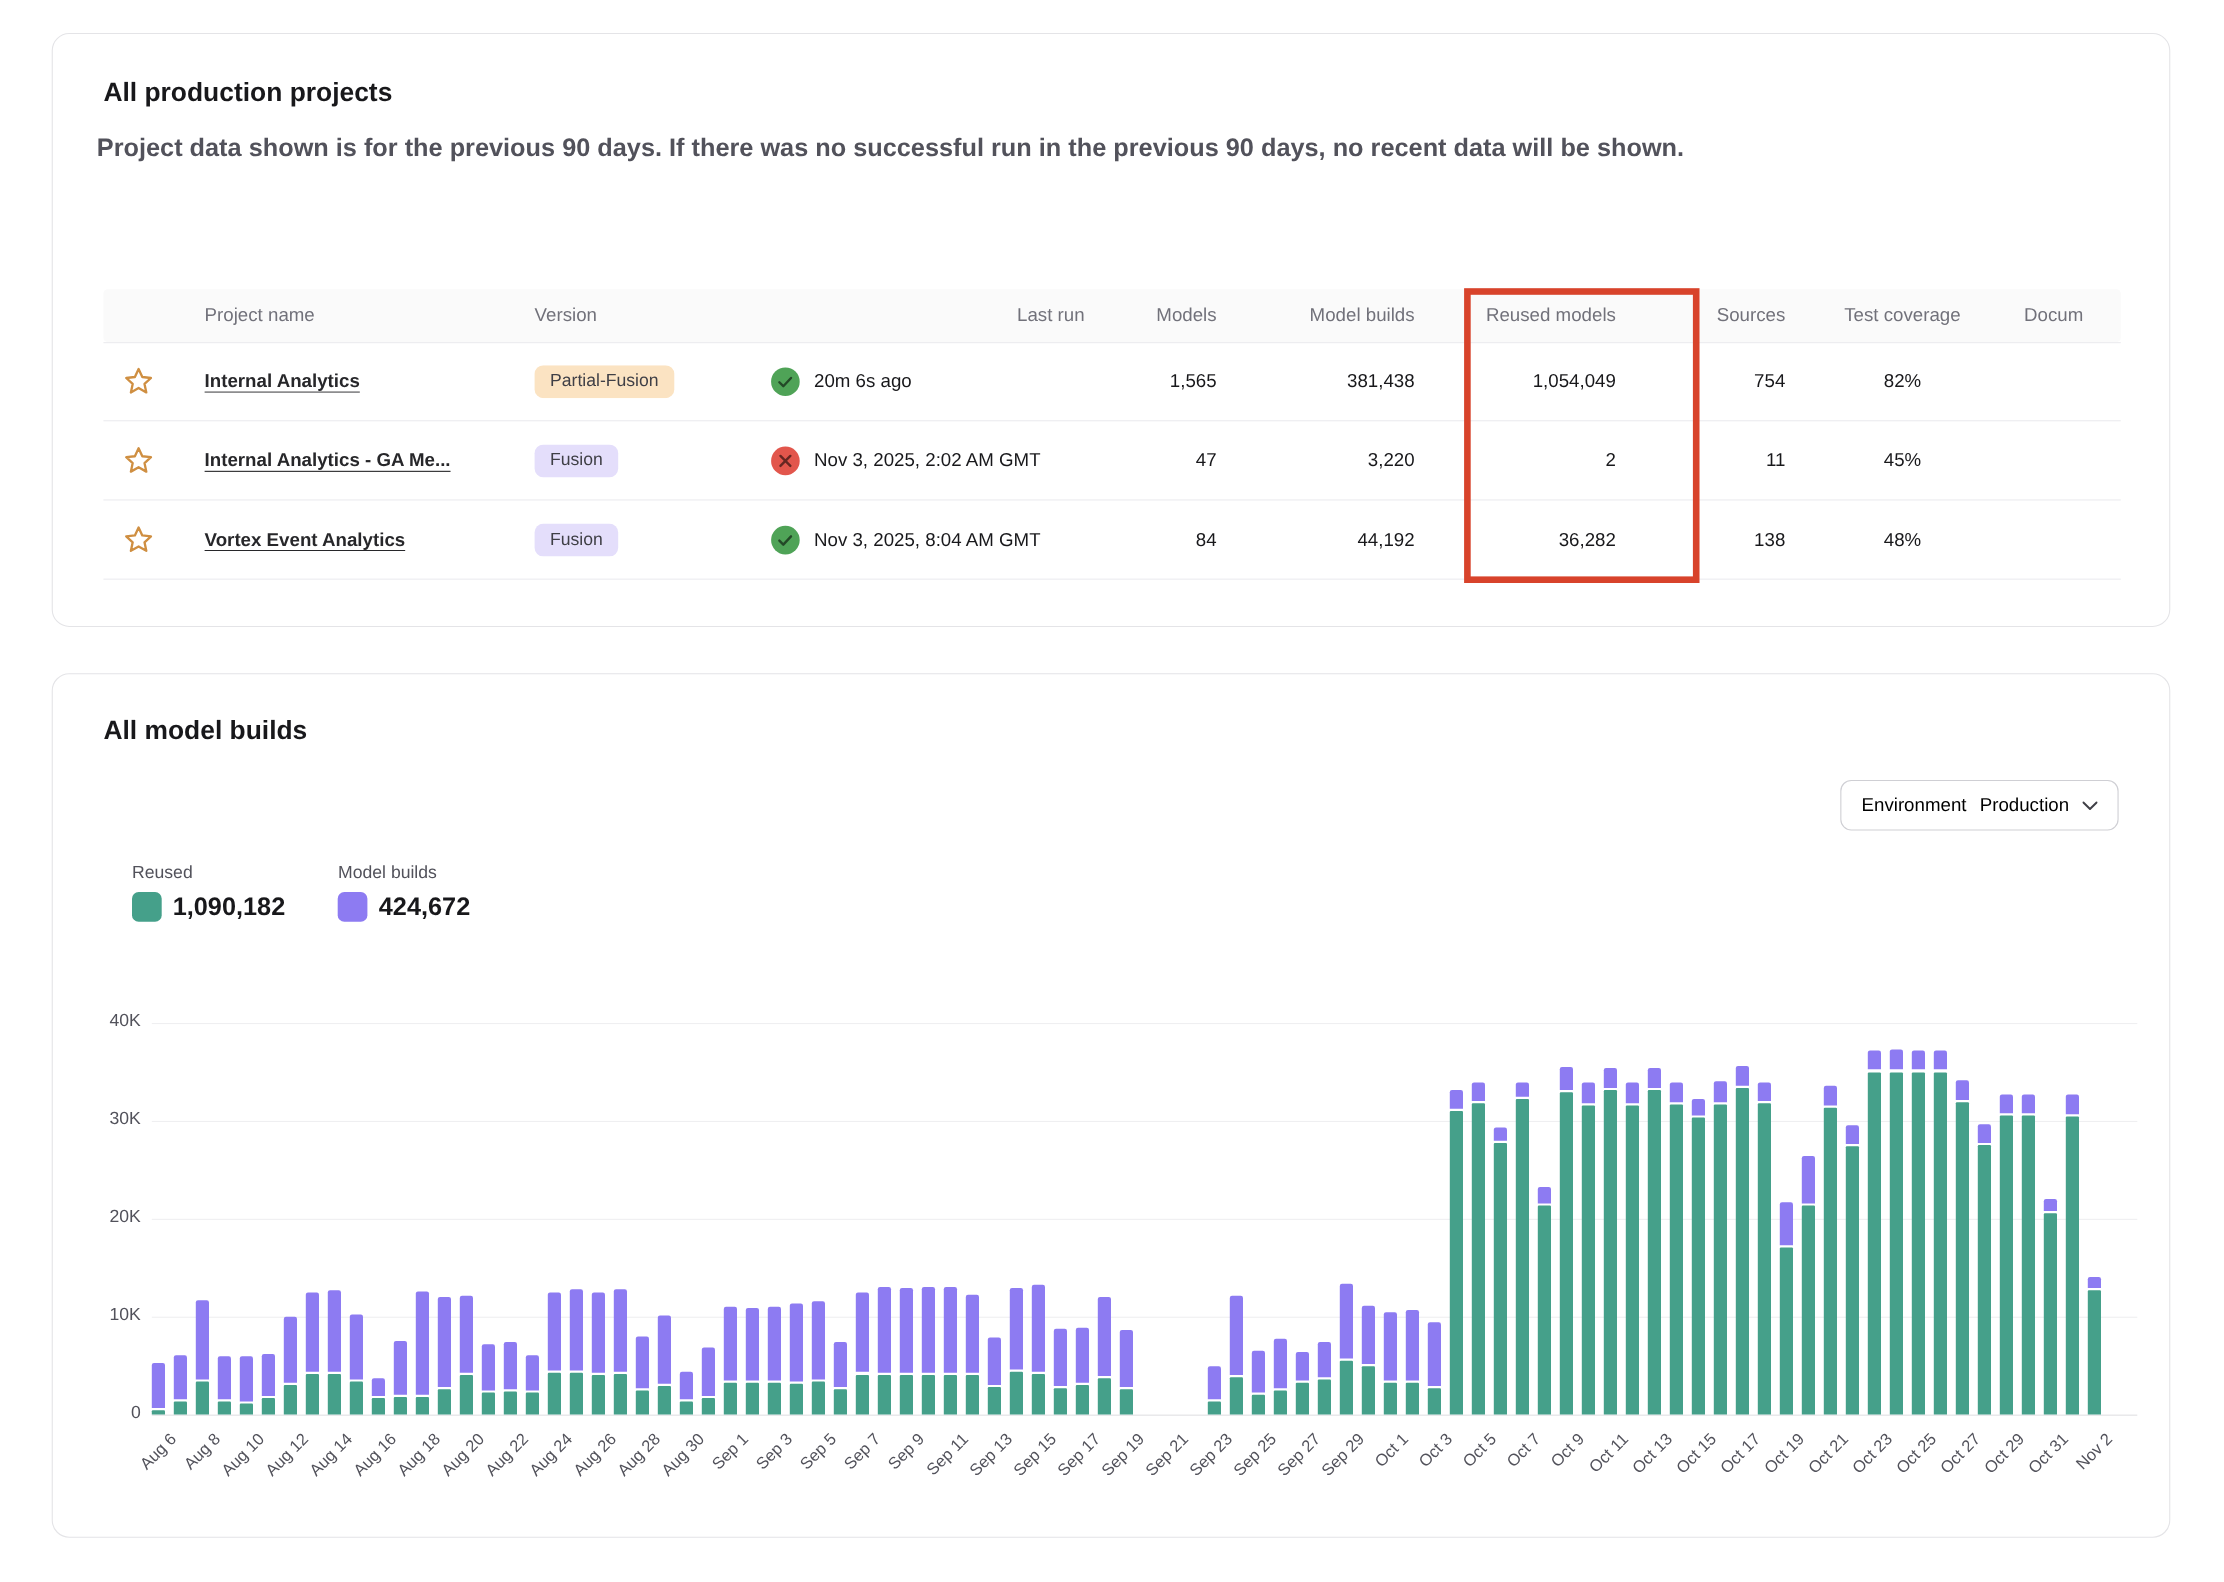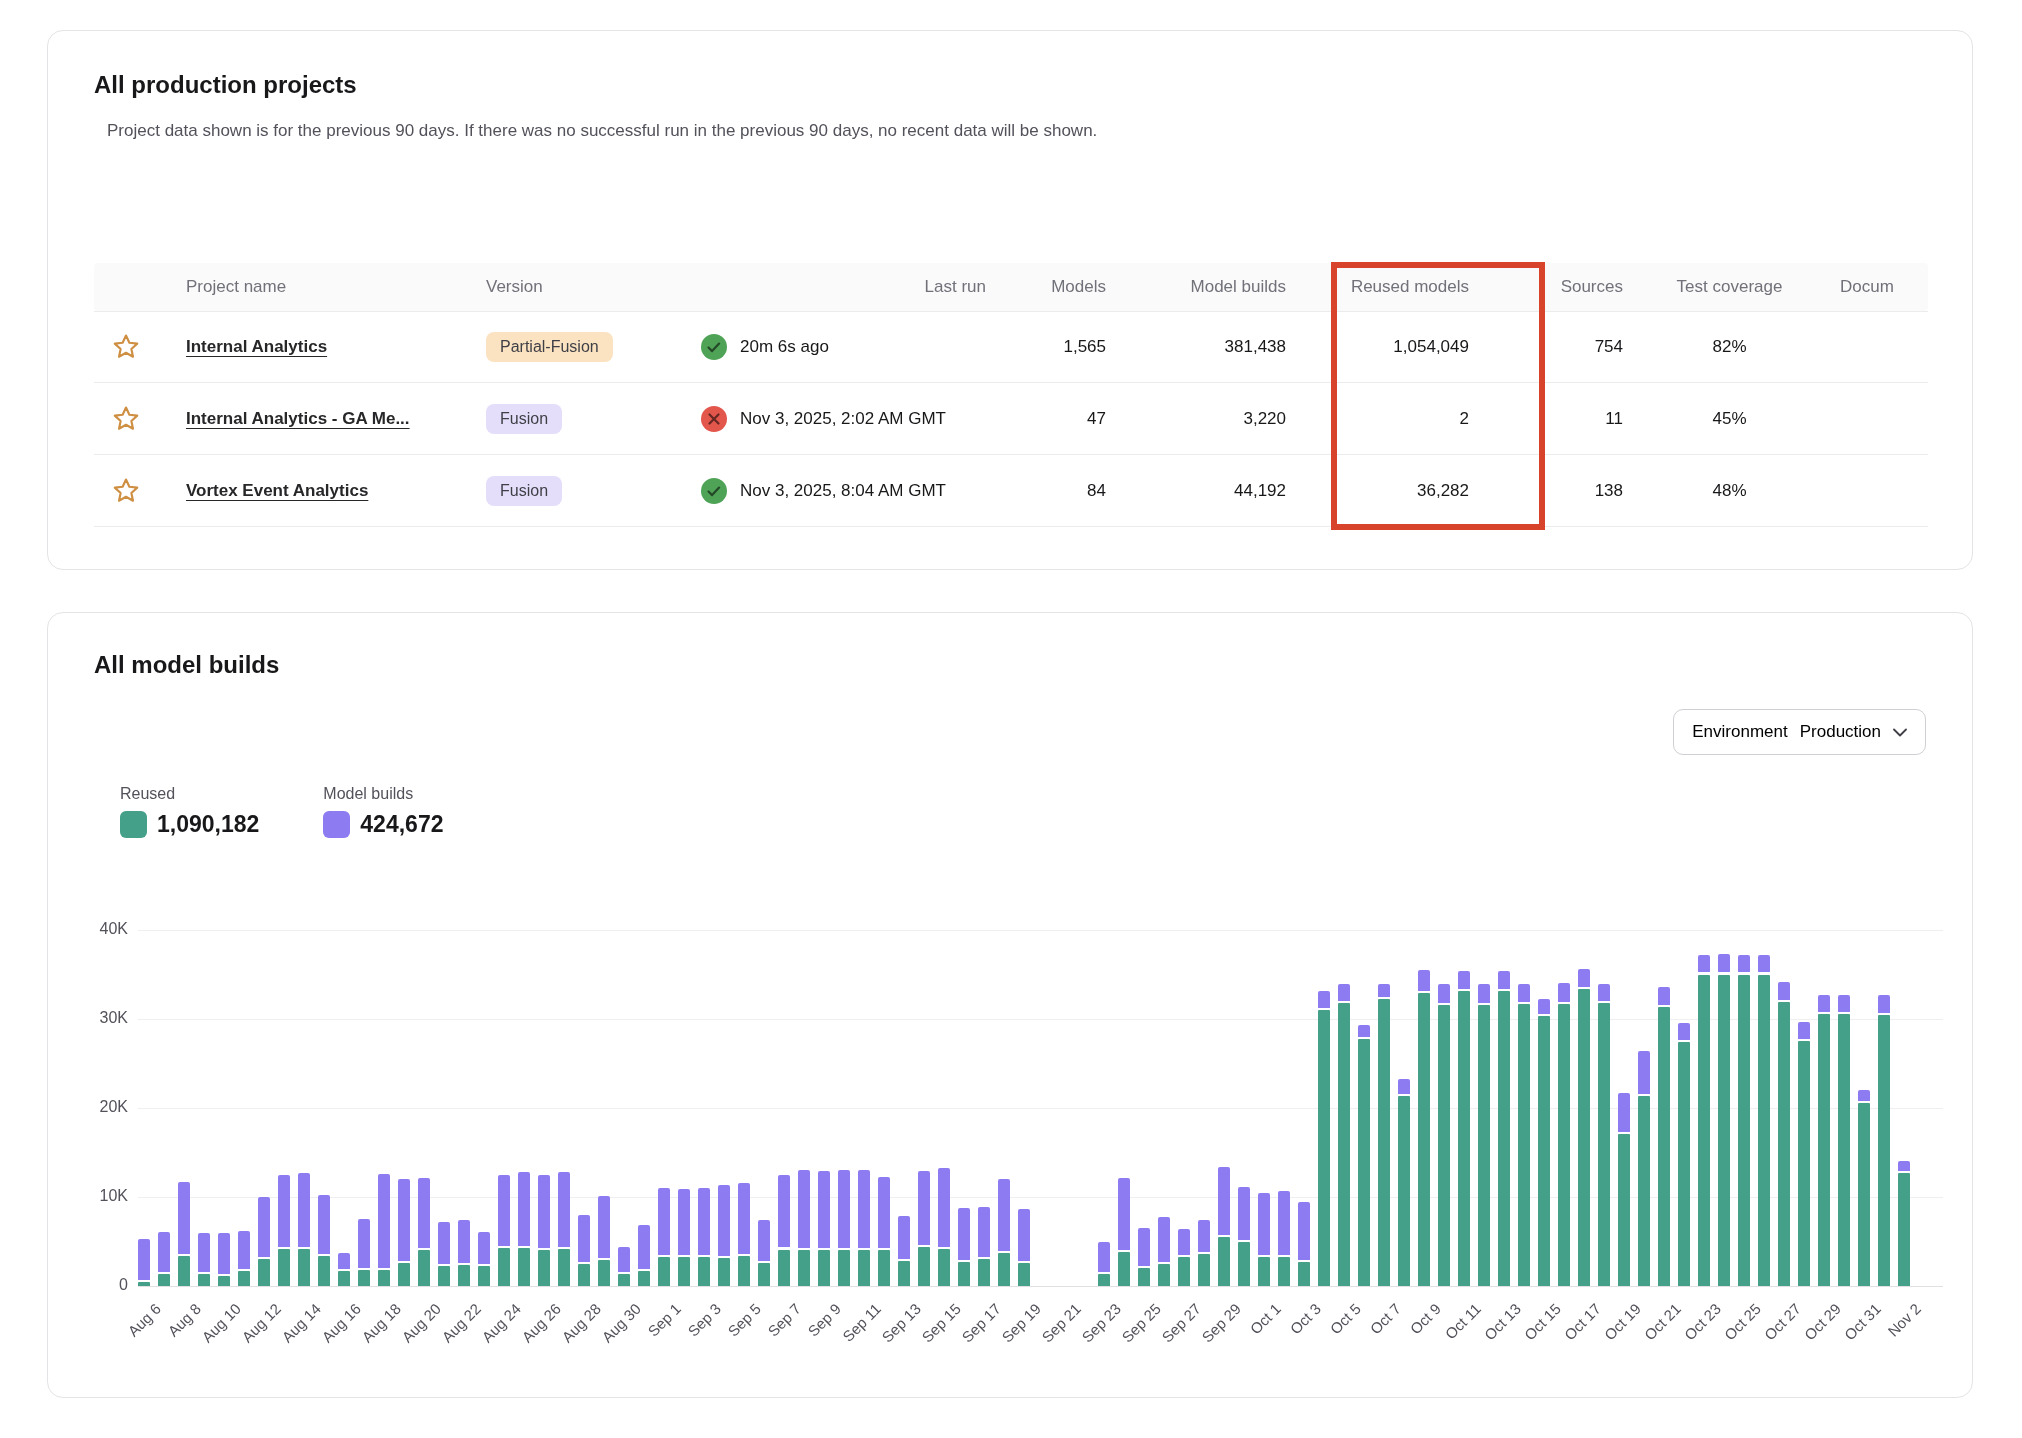--- a/index.html
+++ b/index.html
@@ -1,21 +1,21 @@
 <!DOCTYPE html>
 <html><head>
 <meta charset="utf-8">
 <style>
   * { margin:0; padding:0; box-sizing:border-box; }
   html,body { width:2022px; height:1438px; background:#fff; font-family:"Liberation Sans",sans-serif; color:#18181b; overflow:hidden; position:relative; }
   .card { position:absolute; background:#fff; border:1px solid #e4e4e7; border-radius:16px; }
   #card-projects { left:47px; top:30px; width:1926px; height:540px; }
   #card-builds   { left:47px; top:612px; width:1926px; height:786px; }
   .card-title { position:absolute; left:46px; font-size:24px; font-weight:700; color:#18181b; }
-  .card-sub   { position:absolute; left:59px; font-size:17px; color:#52525b; }
+  .card-sub   { position:absolute; left:40px; font-size:23px; color:#52525b;font-weight:bold; }
   
   .search-box { position:absolute; left:46px; top:158px; width:608px; height:52px; border:1px solid #cfcfd4; border-radius:10px; display:flex; align-items:center; padding:0 16px; gap:12px; background:#fff; }
   .search-box input { border:none; outline:none; font-size:17px; flex:1; font-family:inherit; color:#18181b; }
   .search-box input::placeholder { color:#6b7280; }
   
   .tbl { position:absolute; left:46px; top:232px; width:1834px; }
   .tr { display:flex; align-items:center; }
   .thead { height:48px; background:#fafafa; color:#71717a; font-size:17px; border-radius:4px; }
   .row { height:72px; border-bottom:1px solid #ececef; font-size:17px; }
   .row:first-of-type { border-top:1px solid #ececef; }
@@ -29,21 +29,21 @@
   .badge.partial { background:#fbe3c2; }
   .badge.fusion  { background:#e4defb; }
   .lastrun { display:flex; align-items:center; gap:12px; }
   .lastrun .txt { max-width:236px; overflow:hidden; white-space:nowrap; }
   .star-btn { width:32px; height:32px; background:none; border:none; cursor:pointer; display:flex; align-items:center; justify-content:center; }
   #highlight-box { position:absolute; left:1283px; top:231px; width:214px; height:268px; border:6px solid #d8432b; pointer-events:none; }
   
   .env-select { position:absolute; right:46px; top:96px; height:46px; border:1px solid #cfcfd4; border-radius:10px; background:#fff; display:flex; align-items:center; gap:12px; padding:0 18px; font-size:17px; cursor:pointer; font-family:inherit; }
   .env-select .val { font-weight:500; }
   .link { color:#18181b; text-decoration:underline; text-underline-offset:3px; cursor:pointer; }
-  .legend { position:absolute; left:72px; top:172px; display:flex; gap:64px; }
+  .legend { position:absolute; left:72px; top:172px; display:flex; gap:48px; }
   .lg-label { font-size:16px; color:#52525b; margin-bottom:8px; }
   .lg-val { display:flex; align-items:center; gap:10px; font-size:23px; font-weight:700; color:#18181b; }
   .swatch { width:27px; height:27px; border-radius:6px; }
   
   #chart { position:absolute; left:0; top:0; width:1926px; height:786px; pointer-events:none; }
   .gridline { position:absolute; left:90px; width:1805px; height:1px; background:#efeff1; }
   .gridline.zero { background:#e0e0e3; }
   .ytick { position:absolute; width:80px; text-align:right; font-size:16px; color:#52525b; }
   .bar-seg { position:absolute; width:12px; }
   .seg-r { border-radius:1px 1px 0 0; }

